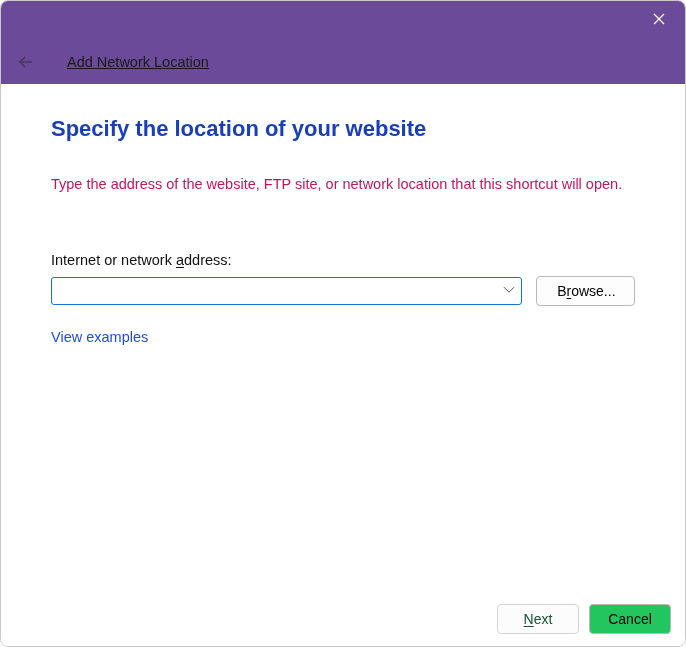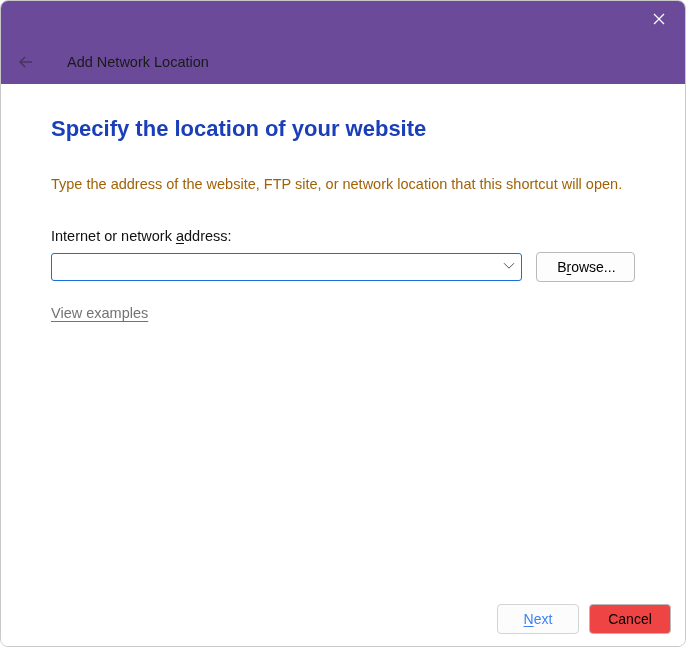--- a/index.html
+++ b/index.html
@@ -56,36 +56,37 @@
     display: flex;
     align-items: center;
     justify-content: center;
     color: #333;
     opacity: 0.55;
   }
   .back-btn svg { stroke: #222; }
   .wizard-title {
     font-size: 14.5px;
     color: #1a1a1a;
+    text-decoration: underline;
   }
   .content {
     flex: 1;
     padding: 32px 50px 0 50px;
     background: #fff;
   }
   .heading {
     color: #1a3fb8;
     font-size: 22px;
     font-weight: 700;
     margin: 0 0 32px 0;
   }
   .instruction {
     font-size: 14.5px;
-    color: #a16207;
-    margin: 0 0 34px 0;
+    color: #be185d;
+    margin: 0 0 58px 0;
     line-height: 1.4;
   }
   .field-label {
     font-size: 14.5px;
     color: #111;
     margin-bottom: 8px;
     margin-top: 16px;
   }
   .addr-row {
     display: flex;
@@ -125,47 +126,46 @@
     min-width: 88px;
     padding: 0 20px;
     border: 1px solid #b9b9b9;
     border-radius: 4px;
     background: #fdfdfd;
     font-size: 14px;
     cursor: pointer;
   }
   .browse-btn .ul { text-decoration: underline; text-underline-offset: 2px; }
   .examples-link {
-    color: #737373;
-    font-size: 14.5px;
-    text-decoration: underline;
+    color: #1d4ed8;
+    font-size: 14.5px;
     text-underline-offset: 3px;
     cursor: pointer;
     display: inline-block;
   }
   .footer {
     height: 54px;
     display: flex;
     justify-content: flex-end;
     align-items: center;
     gap: 10px;
     padding-right: 14px;
     background: #fff;
   }
   .ftr-btn {
     height: 30px;
     min-width: 82px;
     border: 1px solid #b9b9b9;
     border-radius: 4px;
-    background: #ef4444;
+    background: #22c55e;
     font-size: 14px;
     cursor: pointer;
   }
   .ftr-btn.disabled {
-    color: #3b82f6;
+    color: #14532d;
     border-color: #d4d4d4;
     cursor: default;
     background: #fcfcfc;
   }
   .ftr-btn .ul { text-decoration: underline; text-underline-offset: 2px; }
   .ul-a { text-decoration: underline; text-underline-offset: 2px; }
 </style>
 </head>
 <body>
 

